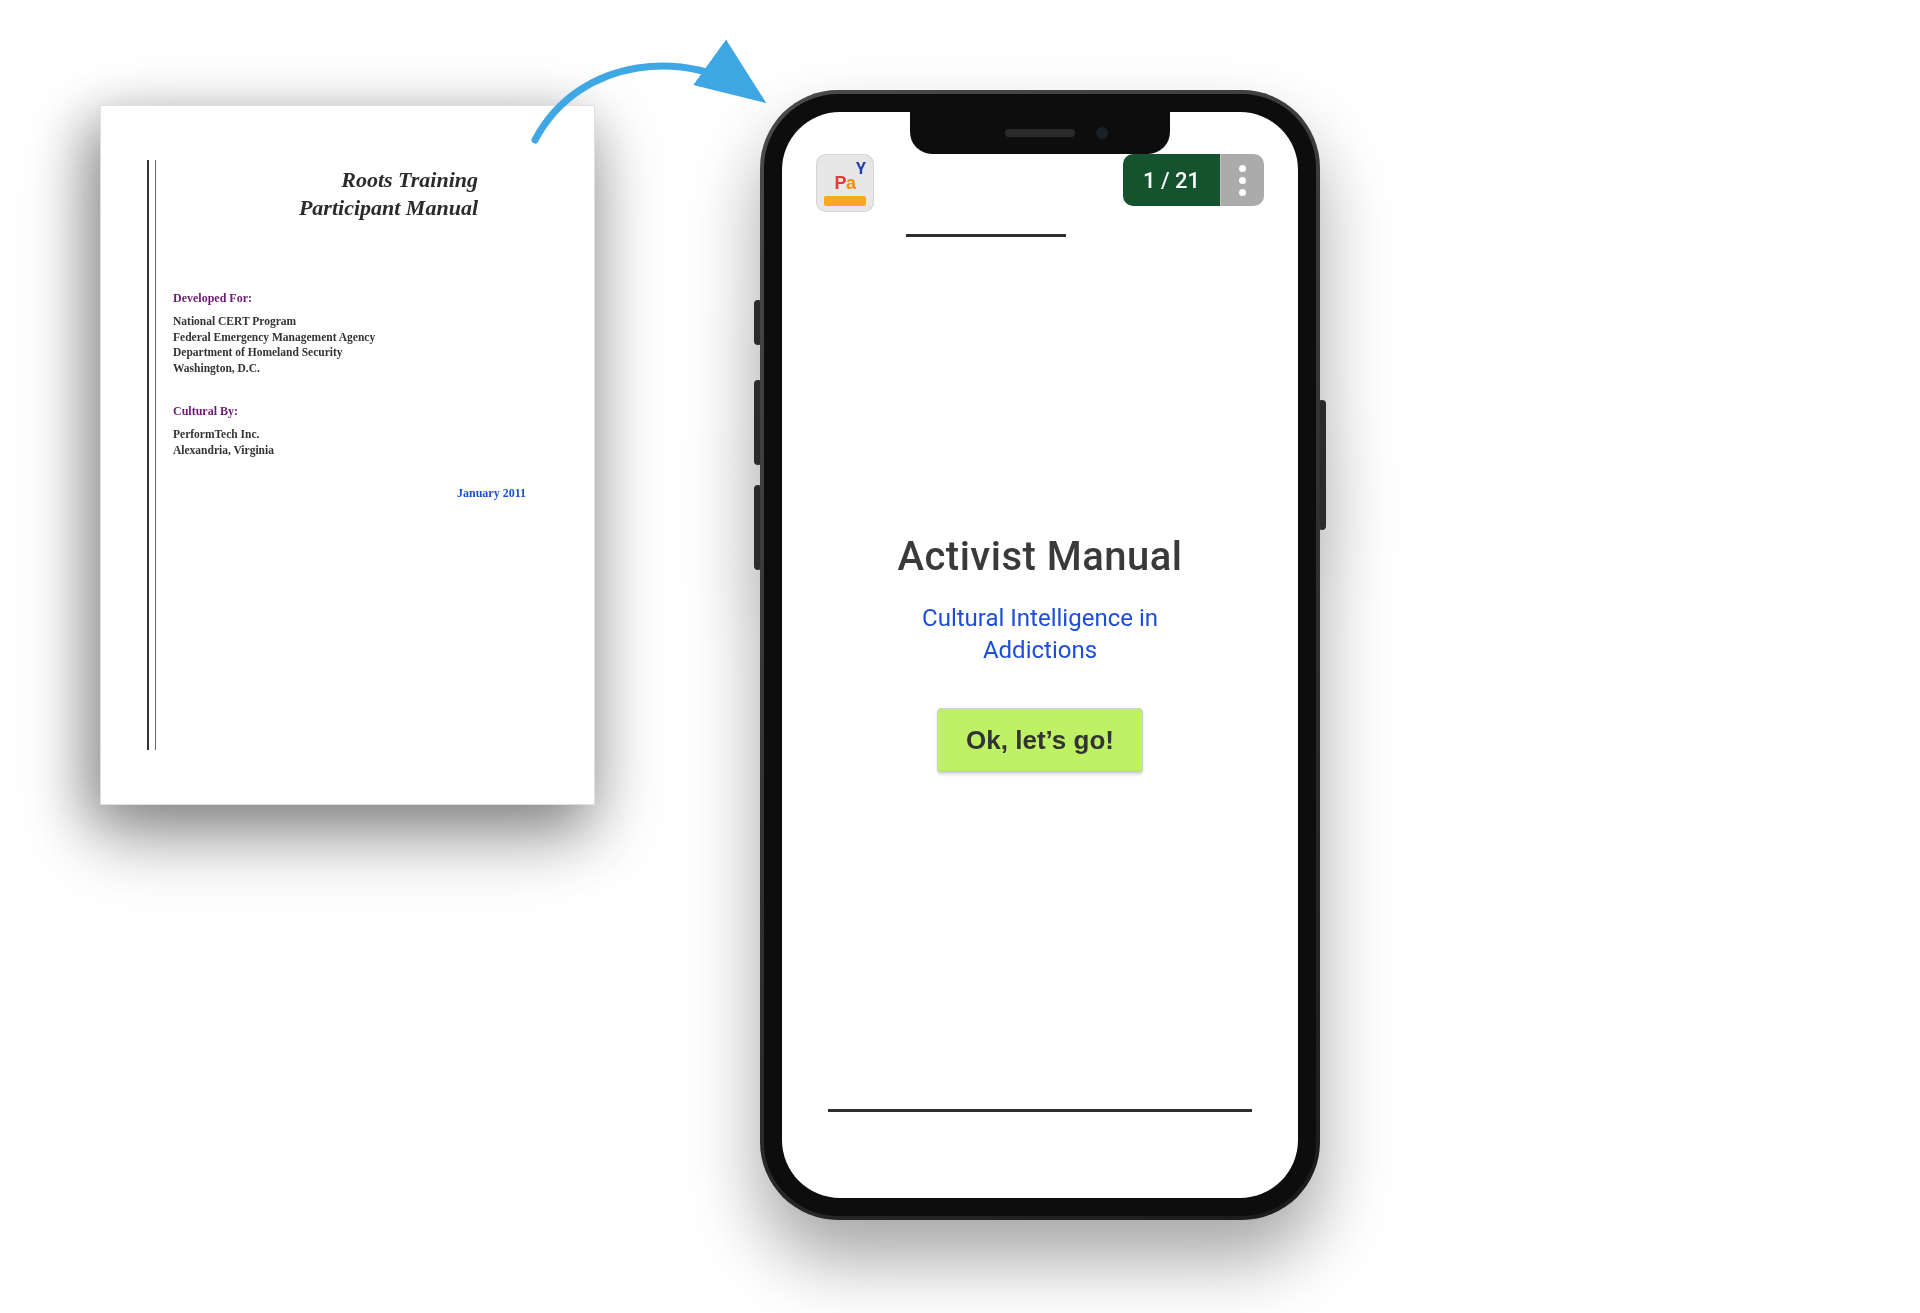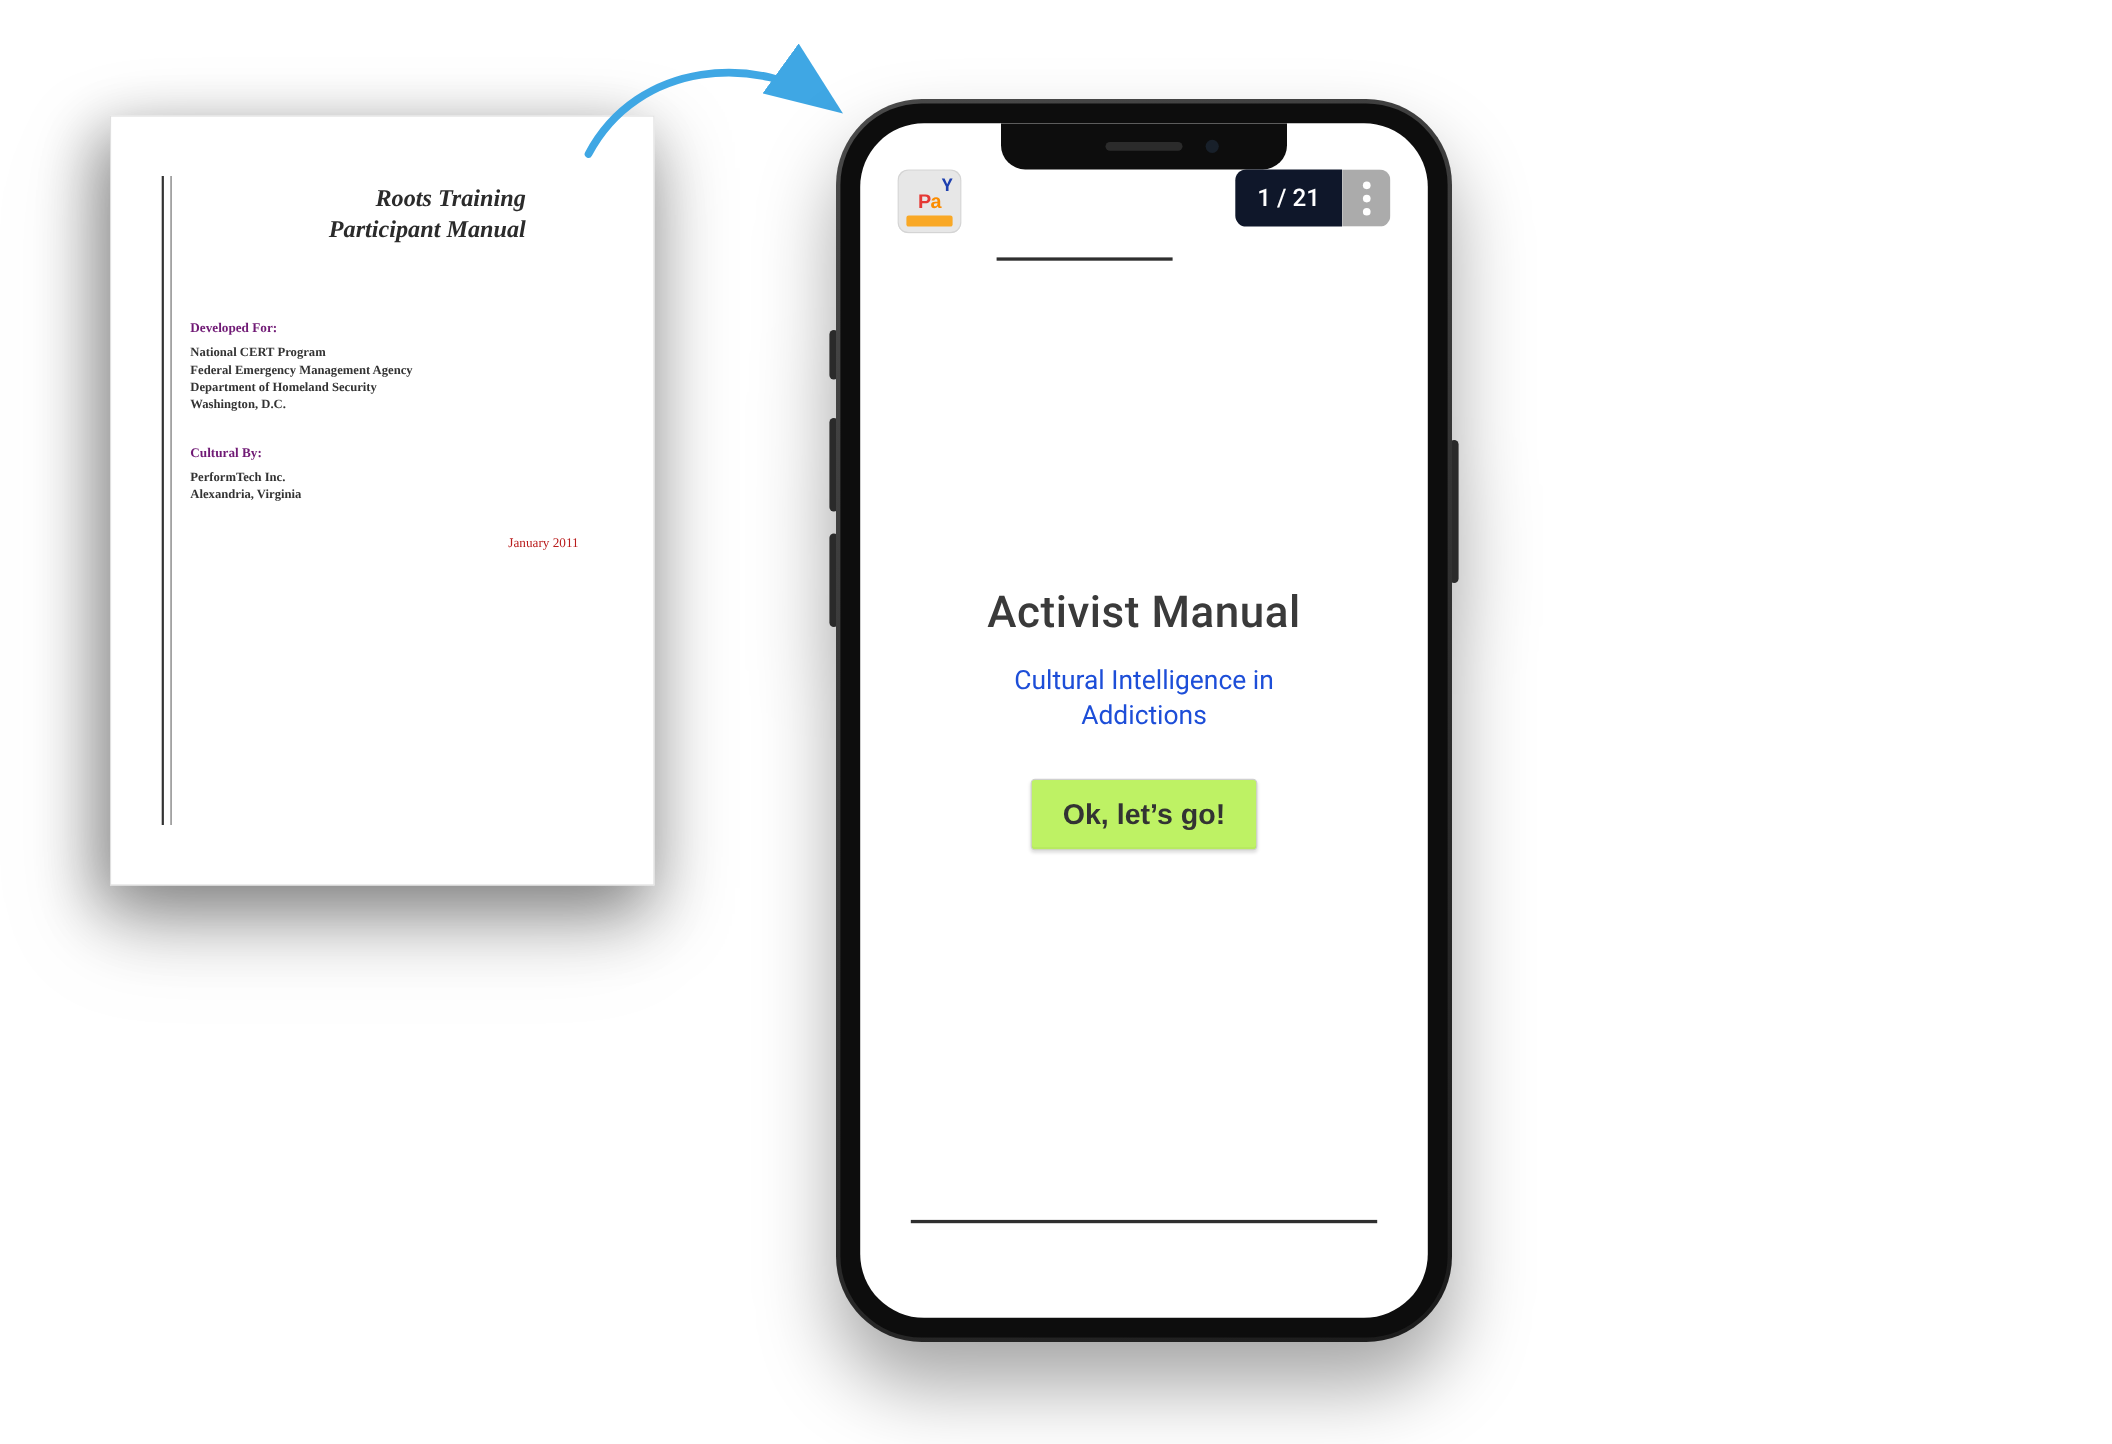--- a/index.html
+++ b/index.html
@@ -90,22 +90,22 @@
   .doc-small-block {
     font-size: 11.5px;
     font-weight: 600;
     color: #333;
     line-height: 1.35;
     margin-bottom: 28px;
     white-space: pre-line;
   }
   .doc-date {
     font-size: 12px;
-    font-weight: 400;
-    color: #b91c1c;
+    font-weight: 700;
+    color: #1d4ed8;
     text-align: right;
     padding-right: 20px;
   }
 
   
   .arrow-wrap {
     position: absolute;
     left: 520px;
     top: 40px;
     width: 260px;
@@ -217,21 +217,21 @@
     font-size:16px; color:#1e40af; font-weight:700;
   }
   .logo-bar{
     position:absolute; bottom:6px; left:8px; right:8px;
     height:10px; background:#f9a825; border-radius:2px;
   }
   .top-right-group{
     display:flex; align-items:stretch; height:52px;
   }
   .page-counter{
-    background:#0f172a;
+    background:#14532d;
     color:#ffffff;
     font-size:22px;
     font-weight:500;
     padding: 0 20px;
     display:flex; align-items:center;
     border-top-left-radius:10px;
     border-bottom-left-radius:10px;
   }
   .kebab-btn{
     background:#ababab;

